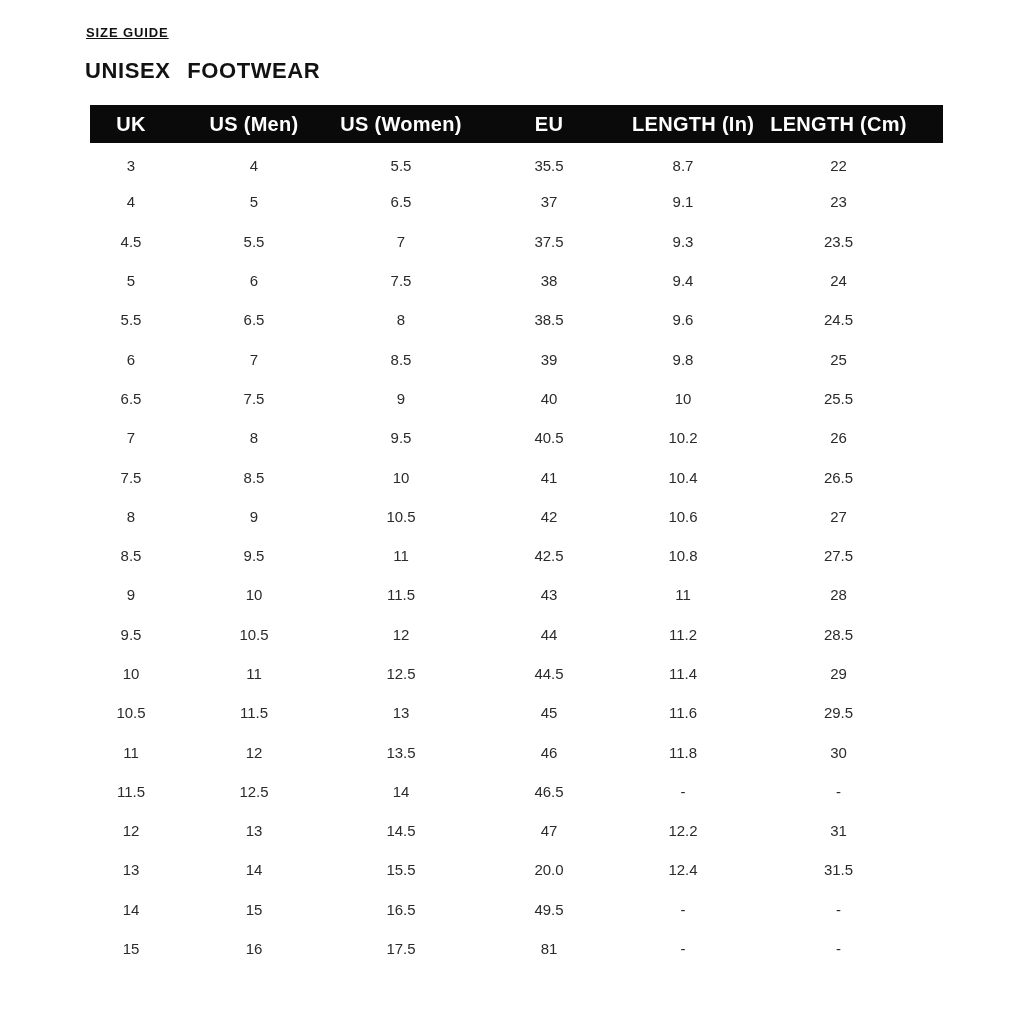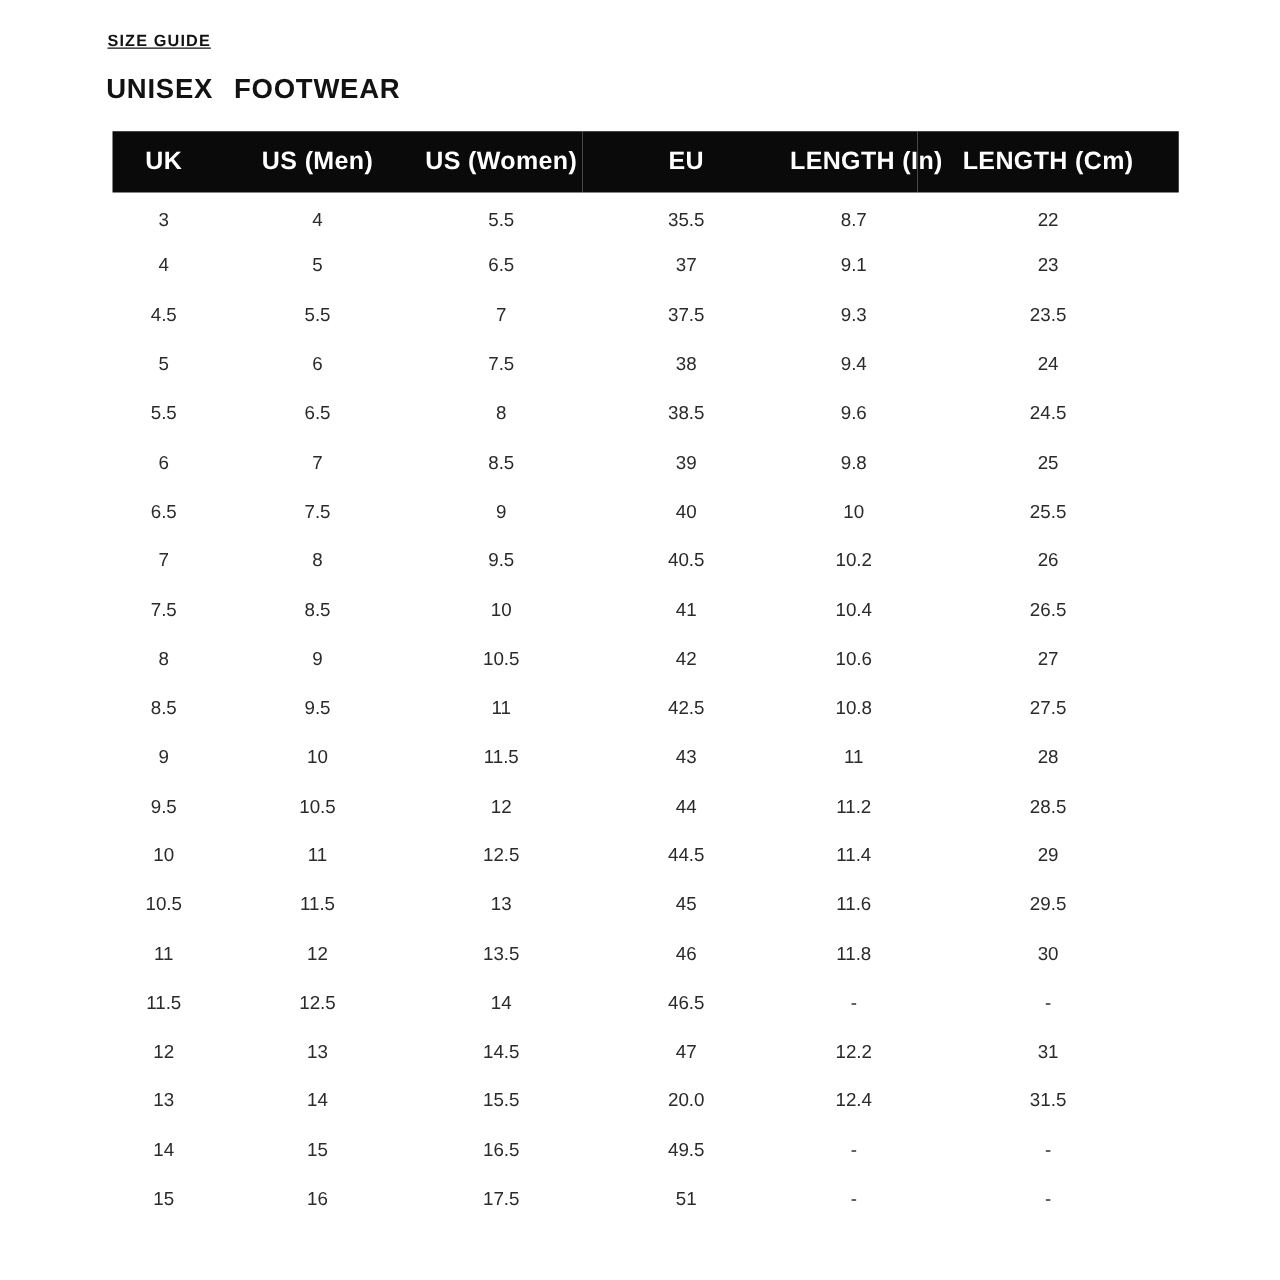--- a/index.html
+++ b/index.html
@@ -35,21 +35,21 @@
     word-spacing: 10px;
     color: var(--title-text);
   }
   table.size-table {
     margin: 22px 0 0 90px;
     width: 853px;
     table-layout: fixed;
     border-collapse: separate;
     border-spacing: 0;
   }
-  thead tr { background: var(--header-bg); height: 49px; }
+  thead tr { background: var(--header-bg); height: 38px; }
   th {
     color: var(--header-text);
     font-size: 20px;
     font-weight: 700;
     letter-spacing: 0.3px;
     text-align: center;
     vertical-align: middle;
     white-space: nowrap;
     overflow: visible;
     padding: 0;
@@ -251,19 +251,19 @@
           <td>15</td>
           <td>16.5</td>
           <td>49.5</td>
           <td>-</td>
           <td>-</td>
         </tr>
         <tr>
           <td>15</td>
           <td>16</td>
           <td>17.5</td>
-          <td>51</td>
+          <td>81</td>
           <td>-</td>
           <td>-</td>
         </tr>
       </tbody>
   </table>
 </div>
 
 </body></html>

